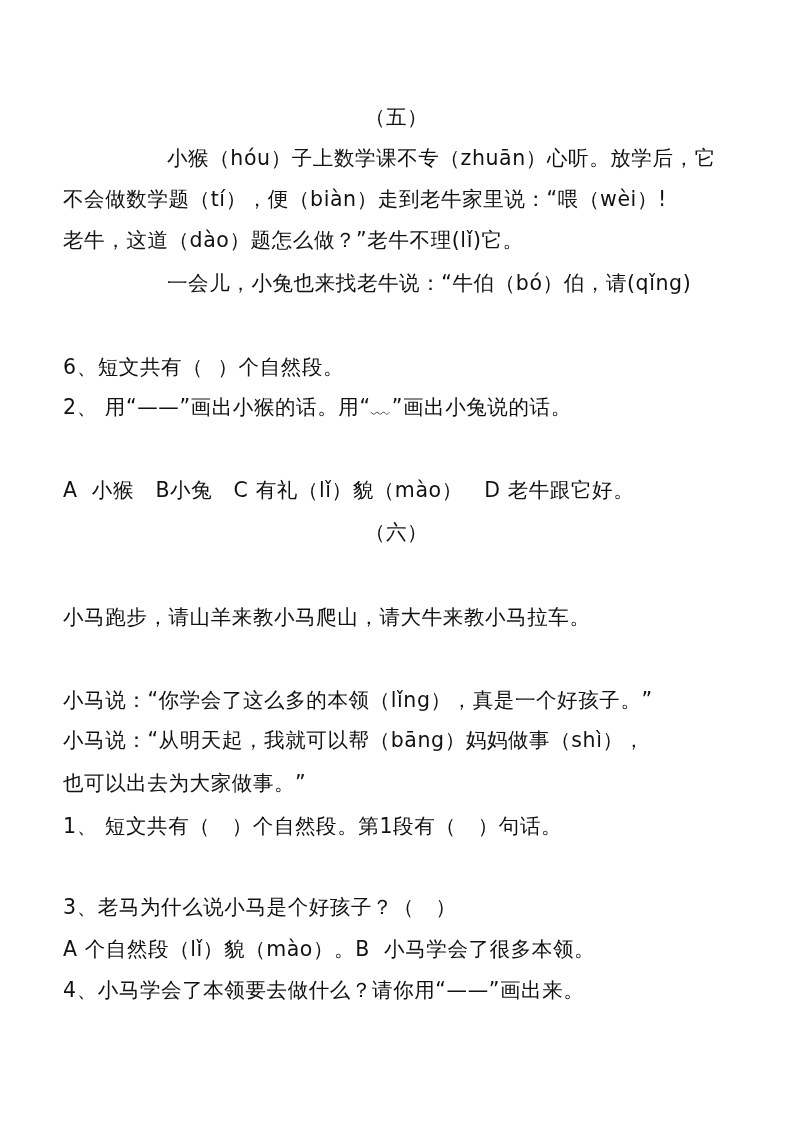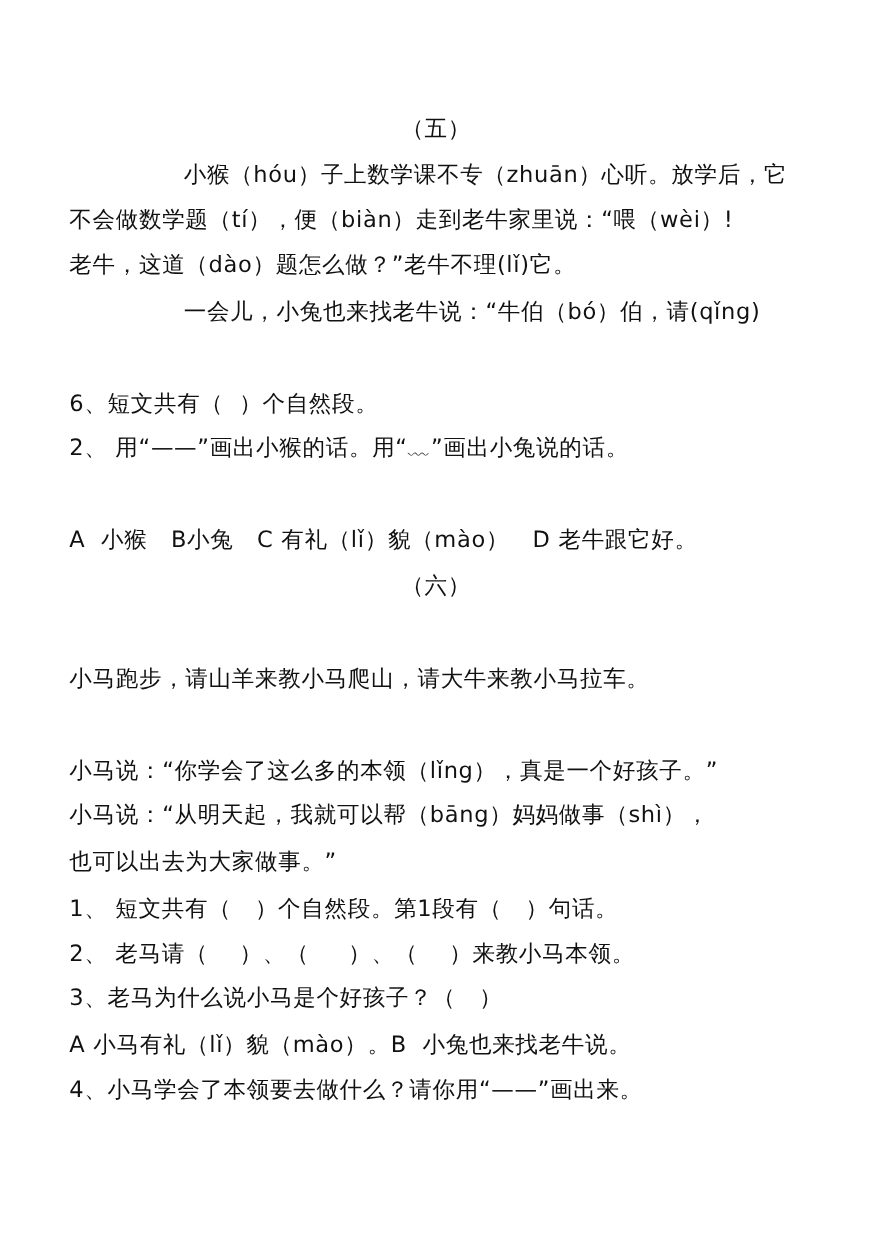--- a/index.html
+++ b/index.html
@@ -24,18 +24,17 @@
   <div class="line" style="top:353px">6、短文共有（  ）个自然段。</div>
   <div class="line" style="top:393px">2、 用“——”画出小猴的话。用“﹏”画出小兔说的话。</div>
   <div class="line" style="top:476px">A  小猴   B小兔   C 有礼（lǐ）貌（mào）   D 老牛跟它好。</div>
 
   <div class="line center" style="top:518px">（六）</div>
   <div class="line" style="top:603px">小马跑步，请山羊来教小马爬山，请大牛来教小马拉车。</div>
   <div class="line" style="top:686px">小马说：“你学会了这么多的本领（lǐng），真是一个好孩子。”</div>
   <div class="line" style="top:726px">小马说：“从明天起，我就可以帮（bāng）妈妈做事（shì），</div>
   <div class="line" style="top:769px">也可以出去为大家做事。”</div>
   <div class="line" style="top:812px">1、 短文共有（   ）个自然段。第1段有（   ）句话。</div>
-  <div class="line" style="top:853px">2、 老马请（    ）、（     ）、（    ）来教小马本领。</div>
   <div class="line" style="top:893px">3、老马为什么说小马是个好孩子？（   ）</div>
-  <div class="line" style="top:935px">A 小马有礼（lǐ）貌（mào）。B  小兔也来找老牛说。</div>
+  <div class="line" style="top:935px">A 个自然段（lǐ）貌（mào）。B  小马学会了很多本领。</div>
   <div class="line" style="top:976px">4、小马学会了本领要去做什么？请你用“——”画出来。</div>
 
 </div>
 
 </body></html>

